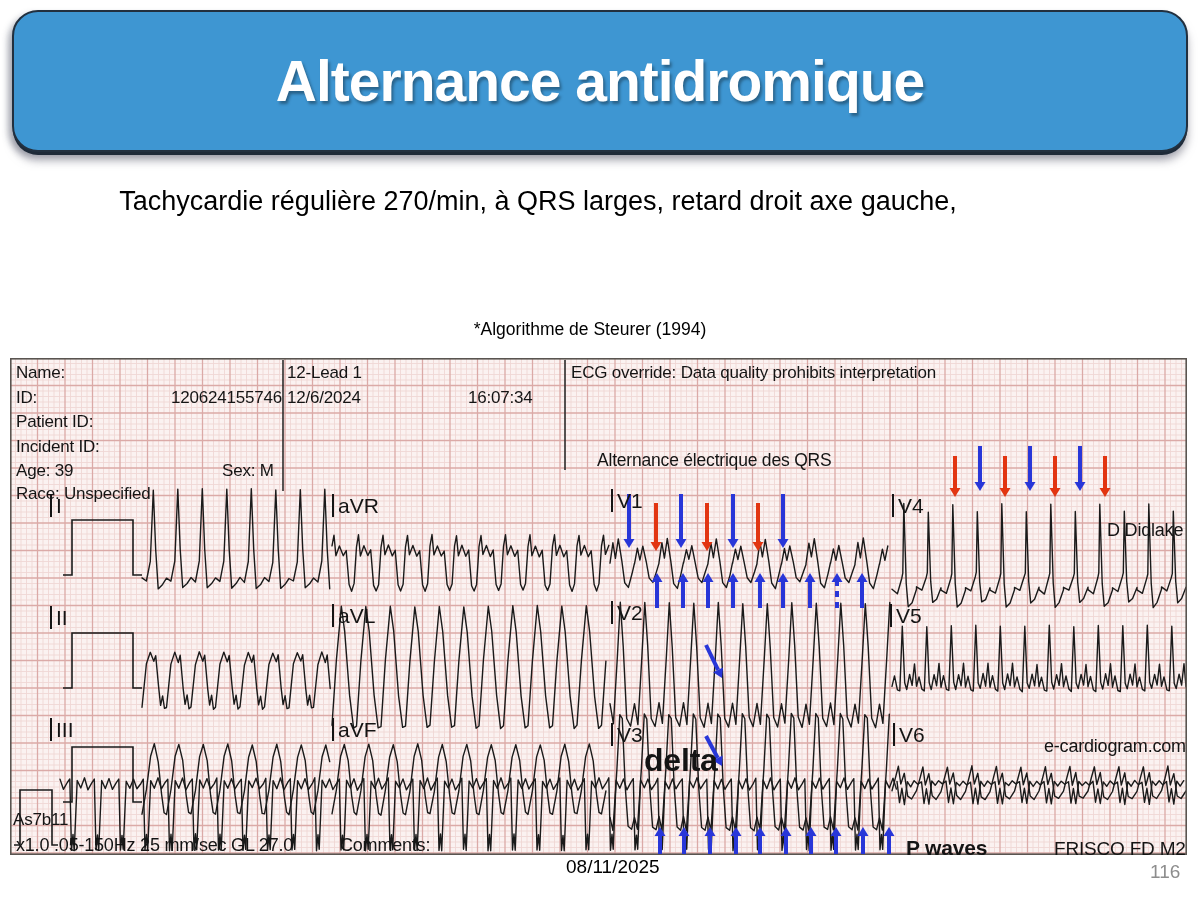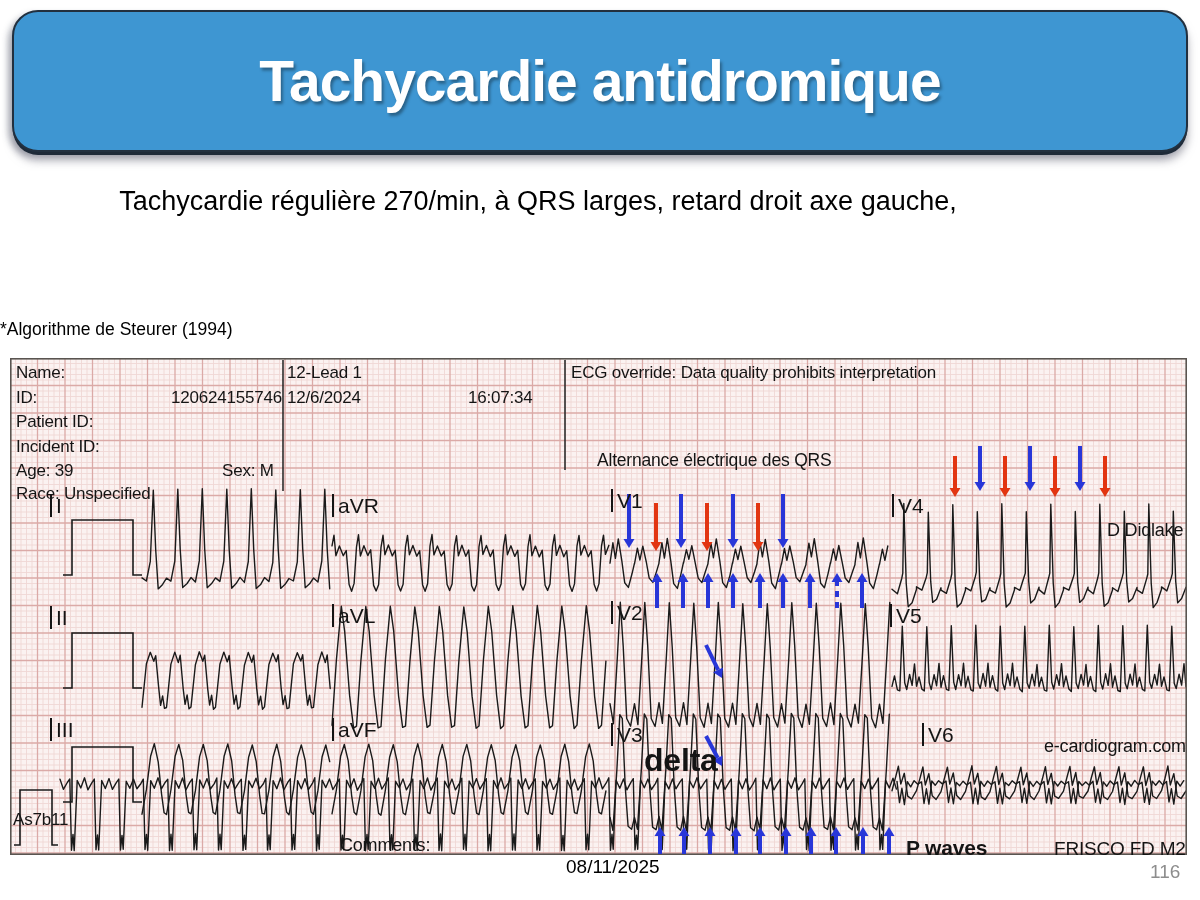--- a/index.html
+++ b/index.html
@@ -8,42 +8,42 @@
   
   .banner{position:absolute;left:12px;top:10px;width:1172px;height:138px;
     background:var(--banner,#3e96d2);border:2px solid var(--banner-border,#22303f);border-radius:26px;
     box-shadow:0 4px 0 -1px #1e2a38, 0 9px 8px rgba(120,120,135,.55), -4px 4px 6px rgba(60,70,90,.35);
     display:flex;align-items:center;justify-content:center;}
   .banner-title{color:#ffffff;font-size:57px;font-weight:bold;letter-spacing:-1px;
     text-shadow:2px 3px 3px rgba(0,0,0,.35);}
   
   .body-text{position:absolute;left:0;top:184px;width:1076px;text-align:center;
     color:#000;font-size:27px;line-height:34.5px;}
-  .footnote{position:absolute;left:0;top:319px;width:1180px;
+  .footnote{position:absolute;left:0;top:319px;width:1180px;text-align:center;
     color:#000;font-size:17.5px;}
   
   .ecg{position:absolute;left:10px;top:358px;width:1177px;height:598px;padding-left:44px;}
   .ecg svg{position:absolute;left:0;top:0;}
   .ecg .t{position:absolute;font-size:17px;color:#141414;white-space:nowrap;letter-spacing:-.2px;}
   .ecg .t.right{text-align:right;}
   .lead-label{position:absolute;font-size:21px;color:#141414;border-left:2px solid #141414;
     padding-left:4px;line-height:23px;white-space:nowrap;}
   .blue-note{color:var(--note-blue,#1f3ccc);font-weight:bold;}
   .watermark{color:var(--watermark,#979797);}
   
   .footer-date{position:absolute;left:566px;top:856px;font-size:19px;color:#000;}
   .page-number{position:absolute;left:1150px;top:861px;font-size:19px;color:var(--pagenum,#8d8d8d);}
 </style>
 </head>
 <body>
 
 <div>
 
   <div class="banner">
-    <div class="banner-title">Tachycardie antidromique</div>
+    <div class="banner-title">Alternance antidromique</div>
   </div>
 
   <div class="body-text">
     <div>Tachycardie régulière 270/min, à QRS larges, retard droit axe gauche,</div>
   </div>
 
   <div class="footnote">*Algorithme de Steurer (1994)</div>
 
   <div class="ecg">
     <svg id="ecg-svg" width="1177" height="497" viewBox="10 358 1177 497">
@@ -154,36 +154,37 @@
     <div class="t" style="left:6px;top:103px">Age: 39</div>
     <div class="t" style="left:212px;top:103px">Sex: M</div>
     <div class="t" style="left:6px;top:126px">Race: Unspecified</div>
     <div class="t" style="left:587px;top:92px;font-size:17.5px">Alternance électrique des QRS</div>
 
     <div class="t" style="left:561px;top:5px">ECG override: Data quality prohibits interpretation</div>
     <div class="t blue-note" style="left:634px;top:384px;font-size:32px">delta</div>
     <div class="t blue-note" style="left:896px;top:478px;font-size:21px">P waves</div>
     <div class="t" style="left:1044px;top:480px;font-size:19px">FRISCO FD M2</div>
     <div class="t" style="left:3px;top:452px">As7b11</div>
+    <div class="t" style="left:6px;top:477px;font-size:18px">x1.0 .05-150Hz 25 mm/sec GL 27.0</div>
     <div class="t" style="left:330px;top:477px;font-size:18px">Comments:</div>
     <div class="t watermark" style="left:1097px;top:162px;font-size:18px">D Didlake</div>
     <div class="t watermark" style="left:1034px;top:378px;font-size:18px">e-cardiogram.com</div>
 
     <div id="lead-labels">
         <div class="lead-label" style="left: 40px; top: 136px;">I</div>
         <div class="lead-label" style="left: 322px; top: 136px;">aVR</div>
         <div class="lead-label" style="left: 601px; top: 131px;">V1</div>
         <div class="lead-label" style="left: 882px; top: 136px;">V4</div>
         <div class="lead-label" style="left: 40px; top: 248px;">II</div>
         <div class="lead-label" style="left: 322px; top: 246px;">aVL</div>
         <div class="lead-label" style="left: 601px; top: 243px;">V2</div>
         <div class="lead-label" style="left: 880px; top: 246px;">V5</div>
         <div class="lead-label" style="left: 40px; top: 360px;">III</div>
         <div class="lead-label" style="left: 322px; top: 360px;">aVF</div>
         <div class="lead-label" style="left: 601px; top: 365px;">V3</div>
-        <div class="lead-label" style="left: 883px; top: 365px; margin-left: 29px;">V6</div>
+        <div class="lead-label" style="left: 883px; top: 365px;">V6</div>
       </div>
   </div>
 
   <div class="footer-date">08/11/2025</div>
   <div class="page-number">116</div>
 
 </div>
 
 </body></html>

